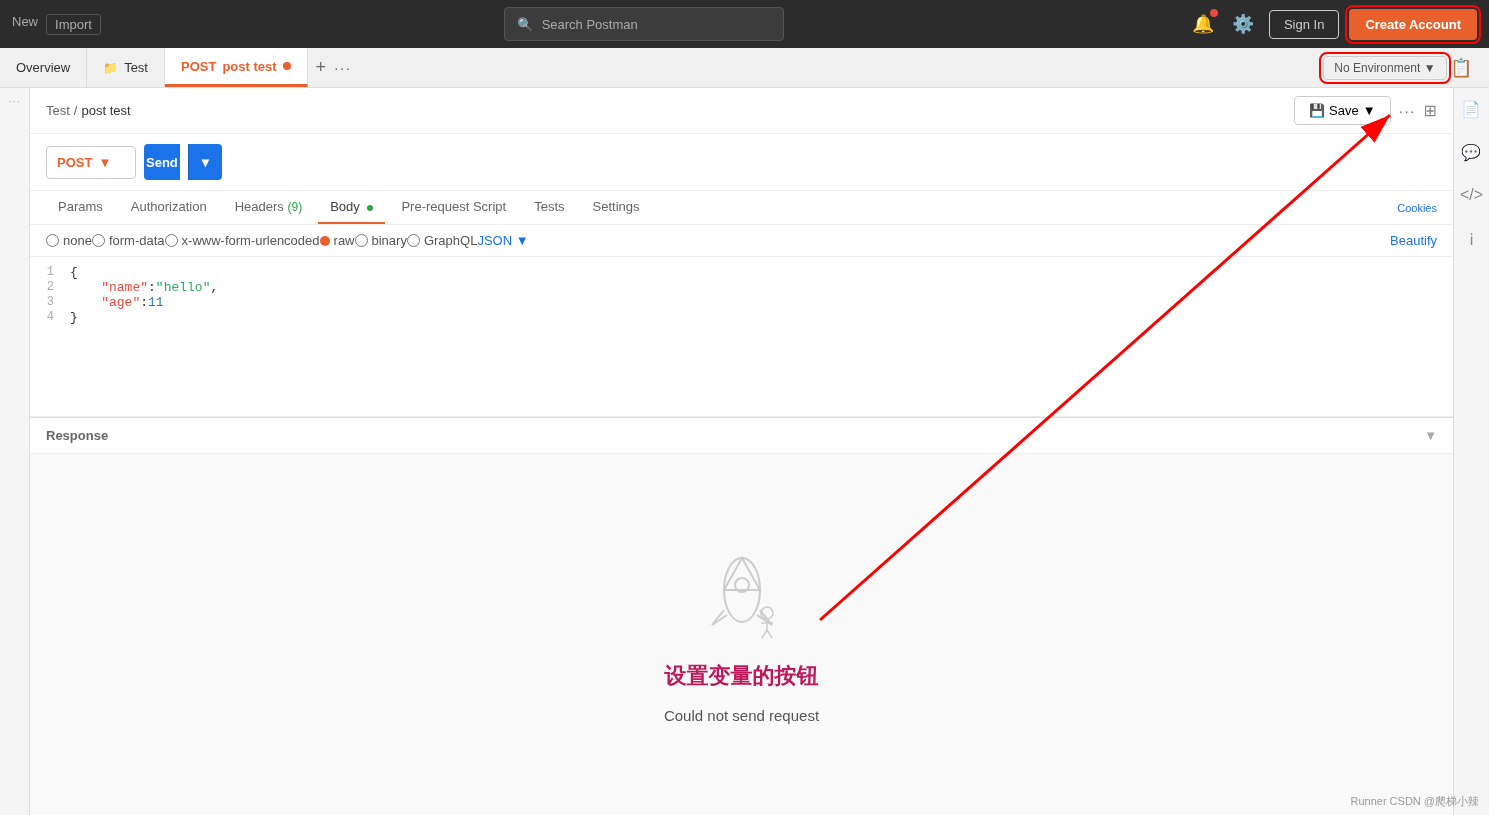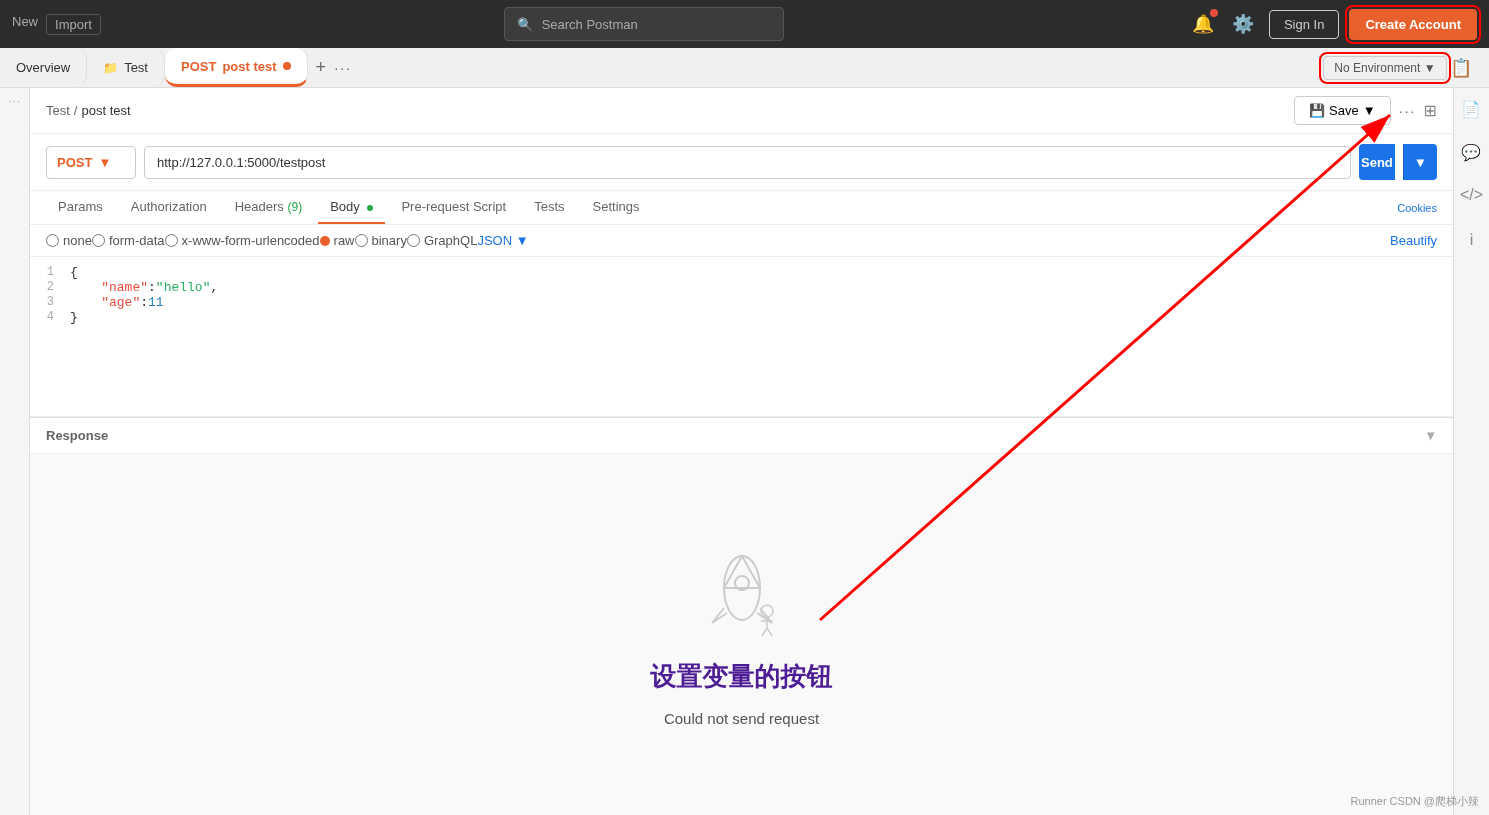--- a/index.html
+++ b/index.html
@@ -82,21 +82,20 @@
     .tab-item {
       display: flex;
       align-items: center;
       padding: 0 16px;
       font-size: 13px;
       cursor: pointer;
       border-right: 1px solid #ddd;
       gap: 6px;
       position: relative;
       white-space: nowrap;
-      border-radius: 12px;
     }
     .tab-item.get-tab { color: #28a745; font-weight: 600; }
     .tab-item.post-tab { color: #e8602c; font-weight: 600; border-bottom: 3px solid #e8602c; background:#fff; }
     .tab-dot { width: 8px; height: 8px; border-radius: 50%; background: #e74c3c; display: inline-block; }
     .tab-dot.orange { background: #e8602c; }
     .tab-bar-right {
       margin-left: auto;
       display: flex;
       align-items: center;
       padding: 0 12px;
@@ -357,22 +356,22 @@
 
     
     .rocket-container {
       display: flex;
       flex-direction: column;
       align-items: center;
       gap: 8px;
     }
 
     .annotation-text {
-      color: #4c1d95;
-      font-size: 26px;
+      color: #be185d;
+      font-size: 22px;
       font-weight: bold;
     }
     .could-not-send {
       color: #555;
       font-size: 15px;
     }
 
     
     .overlay-container {
       position: fixed;
@@ -491,21 +490,20 @@
         <button style="background:none;border:none;cursor:pointer;color:#666;font-size:14px;letter-spacing:1px;">···</button>
         <button style="background:none;border:none;cursor:pointer;color:#888;font-size:16px;">⊞</button>
       </div>
     </div>
 
     <div class="url-bar">
       <div class="method-select">
         <span>POST</span>
         <span>▼</span>
       </div>
-      <input class="url-input" type="text" value="http://127.0.0.1:5000/testpost" style="">
       <button class="send-btn">Send</button>
       <button class="send-dropdown">▼</button>
     </div>
 
     <div class="req-tabs">
       <div class="req-tab">
         <span>Params</span>
       </div>
       <div class="req-tab">
         <span>Authorization</span>

